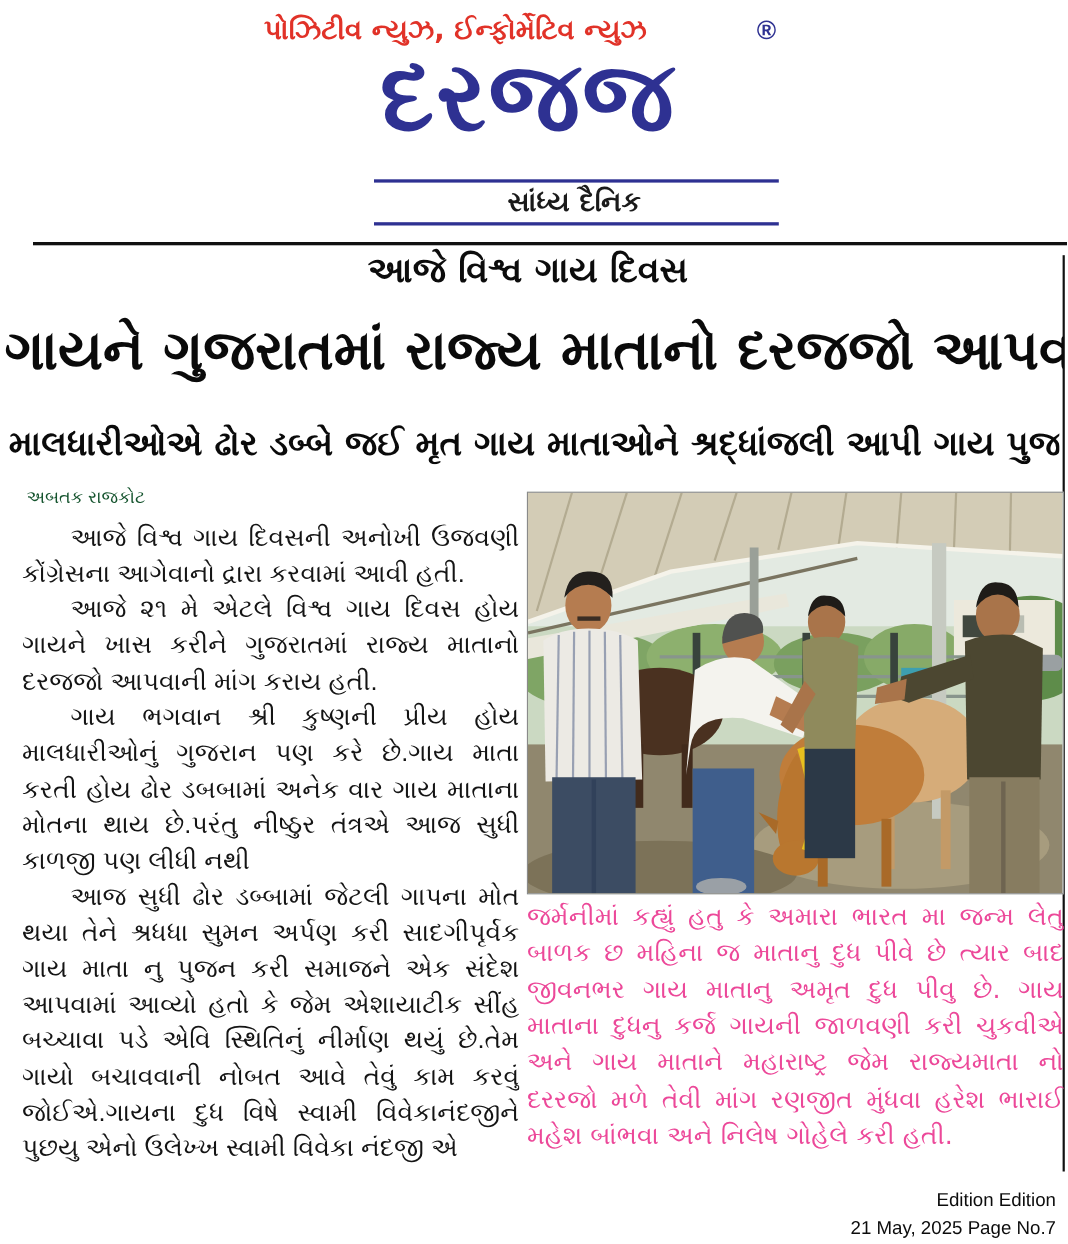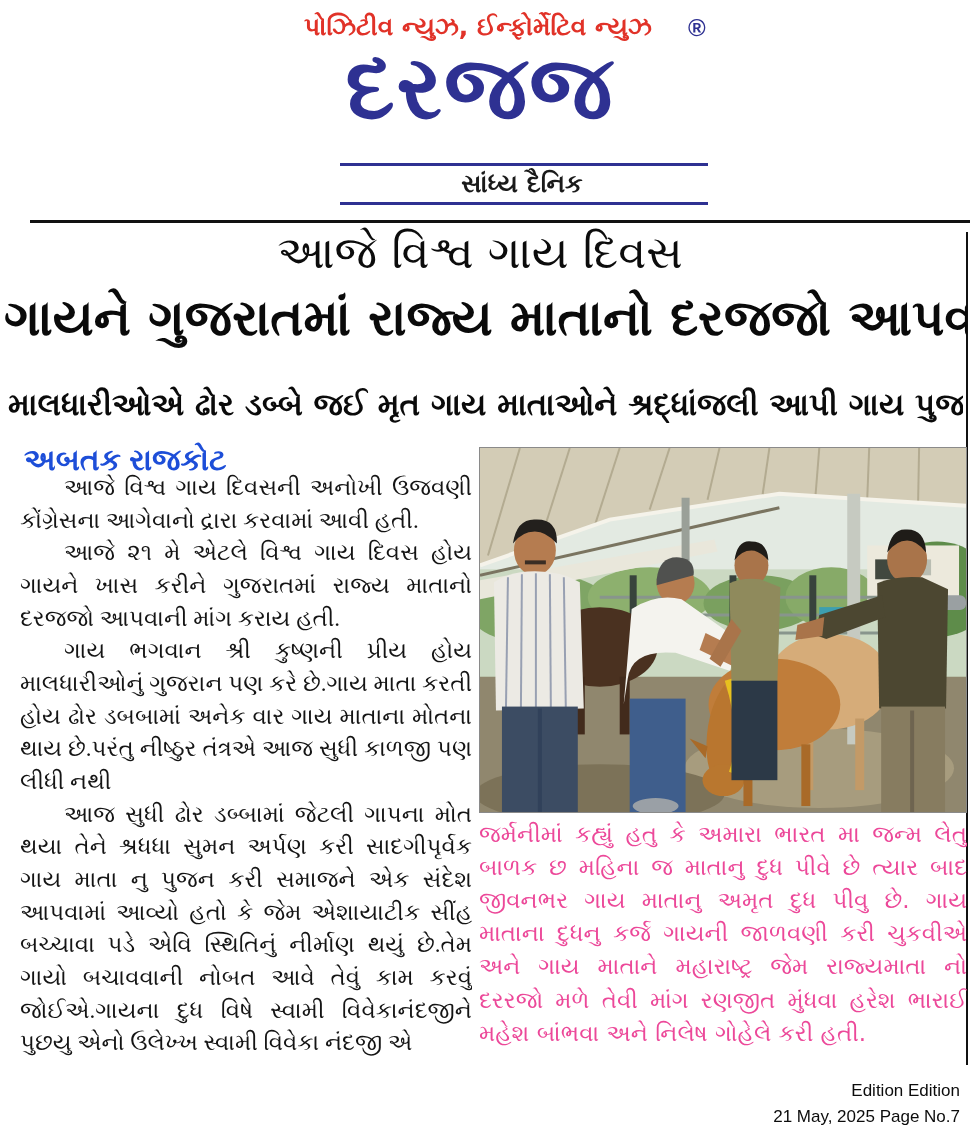--- a/index.html
+++ b/index.html
@@ -7,22 +7,22 @@
   .page {
     position:relative;
     width:971px; height:1131px;
     background:#ffffff;
     font-family:"Liberation Sans", sans-serif;
     color:#111;
     overflow:hidden;
   }
   
   .tagline {
-    position:absolute; top:12px; left:253px; width:450px;
-    text-align:center;
+    position:absolute; top:12px; left:240px; width:450px;
+    text-align:left;
     font-size:25px; font-weight:bold; color:#e13228;
     font-family:"DejaVu Sans", sans-serif;
   }
   .regmark {
     position:absolute; top:14px; left:688px;
     font-size:24px; color:#2e3192; font-weight:bold;
   }
   .logo {
     position:absolute; top:40px; left:200px; width:560px;
     text-align:center;
@@ -44,47 +44,47 @@
     background:#111;
   }
   .right-border {
     position:absolute; top:232px; left:966px; width:2px; height:833px;
     background:#111;
   }
   
   .kicker {
     position:absolute; top:226px; left:0; width:960px;
     text-align:center;
-    font-size:45px; font-weight:normal; color:#0c0c0c;
+    font-size:32px; font-weight:bold; color:#0c0c0c;
     font-family:"DejaVu Sans", sans-serif;
   }
   .headline {
     position:absolute; top:288px; left:4px; width:963px;
     text-align:center;
     font-size:50px; font-weight:bold; color:#0a0a0a;
     white-space:nowrap; overflow:hidden;
     font-family:"DejaVu Serif", serif;
   }
   .subheadline {
     position:absolute; top:386px; left:8px; width:955px;
     text-align:center;
     font-size:31px; font-weight:bold; color:#0a0a0a;
     white-space:nowrap; overflow:hidden;
     font-family:"DejaVu Serif", serif;
   }
   
   .byline {
     position:absolute; top:443px; left:24px;
-    font-size:30px; font-weight:bold; color:#1d4ed8;
+    font-size:16px; font-weight:normal; color:#14532d;
   }
   .col-left {
     position:absolute; top:472px; left:20px; width:452px; height:590px;
     font-size:23px; line-height:1.42; text-align:justify; color:#141414;
     overflow:hidden;
-    font-family:Liberation Serif, serif;
+    font-family:Liberation Sans, sans-serif;
   }
   .col-left p { text-indent:44px; }
   .col-right {
     position:absolute; top:818px; left:479px; width:488px; height:247px;
     font-size:23px; line-height:1.44; text-align:justify; color:#ec4899;
     overflow:hidden;
     font-family:"DejaVu Sans", sans-serif;
   }
   
   .photo {

